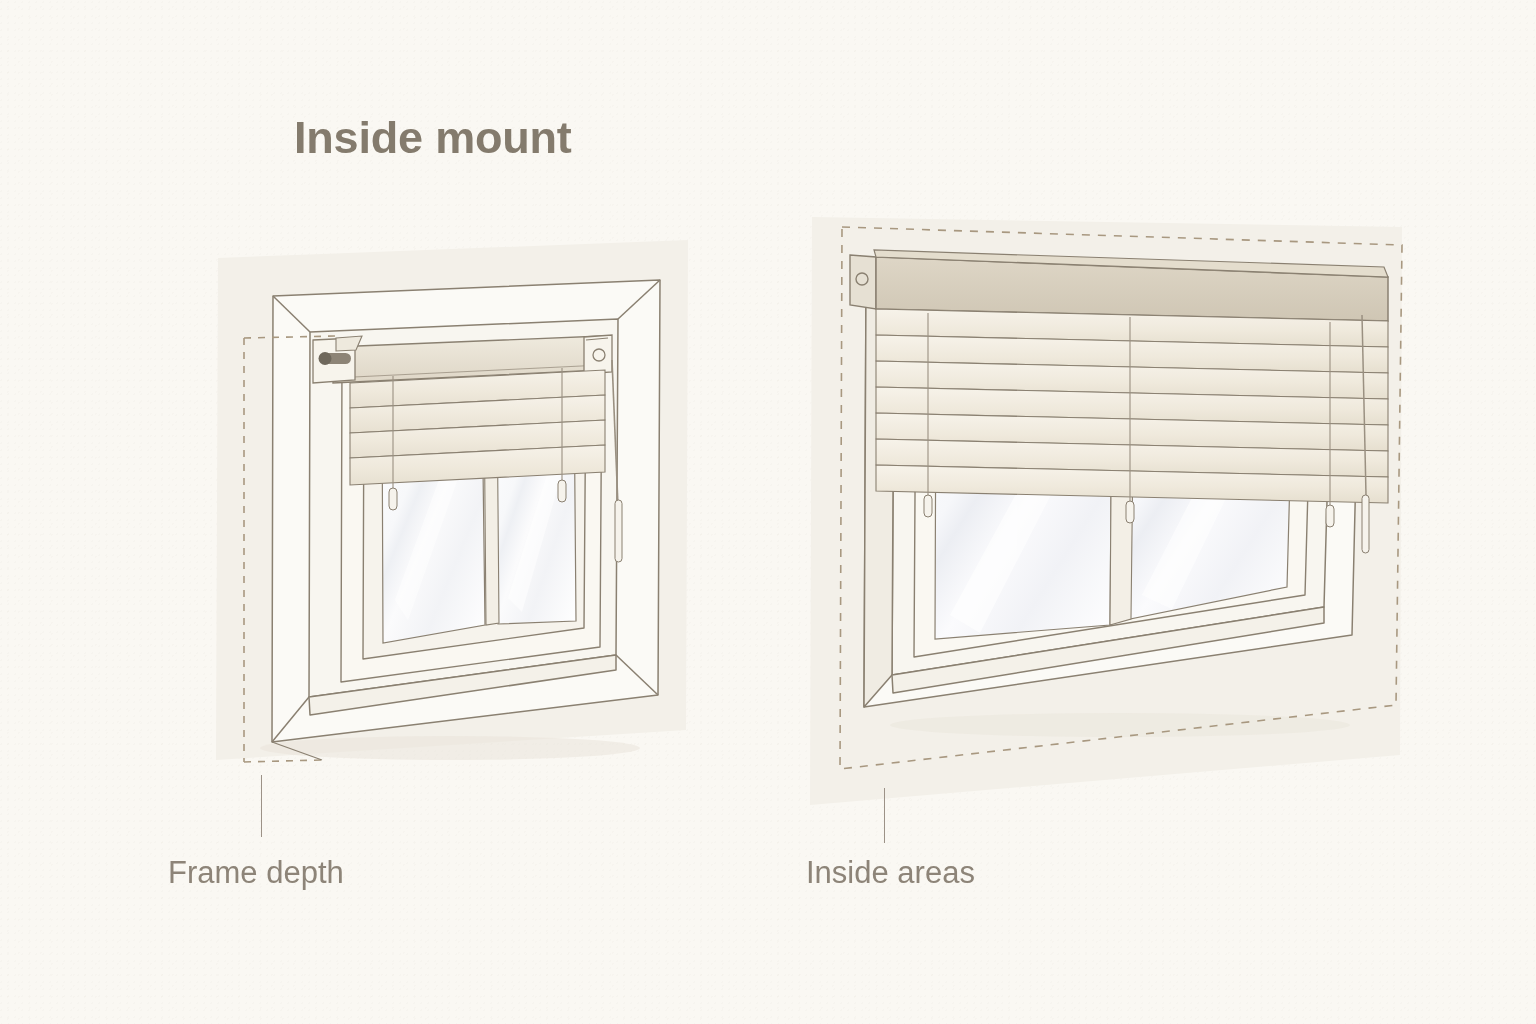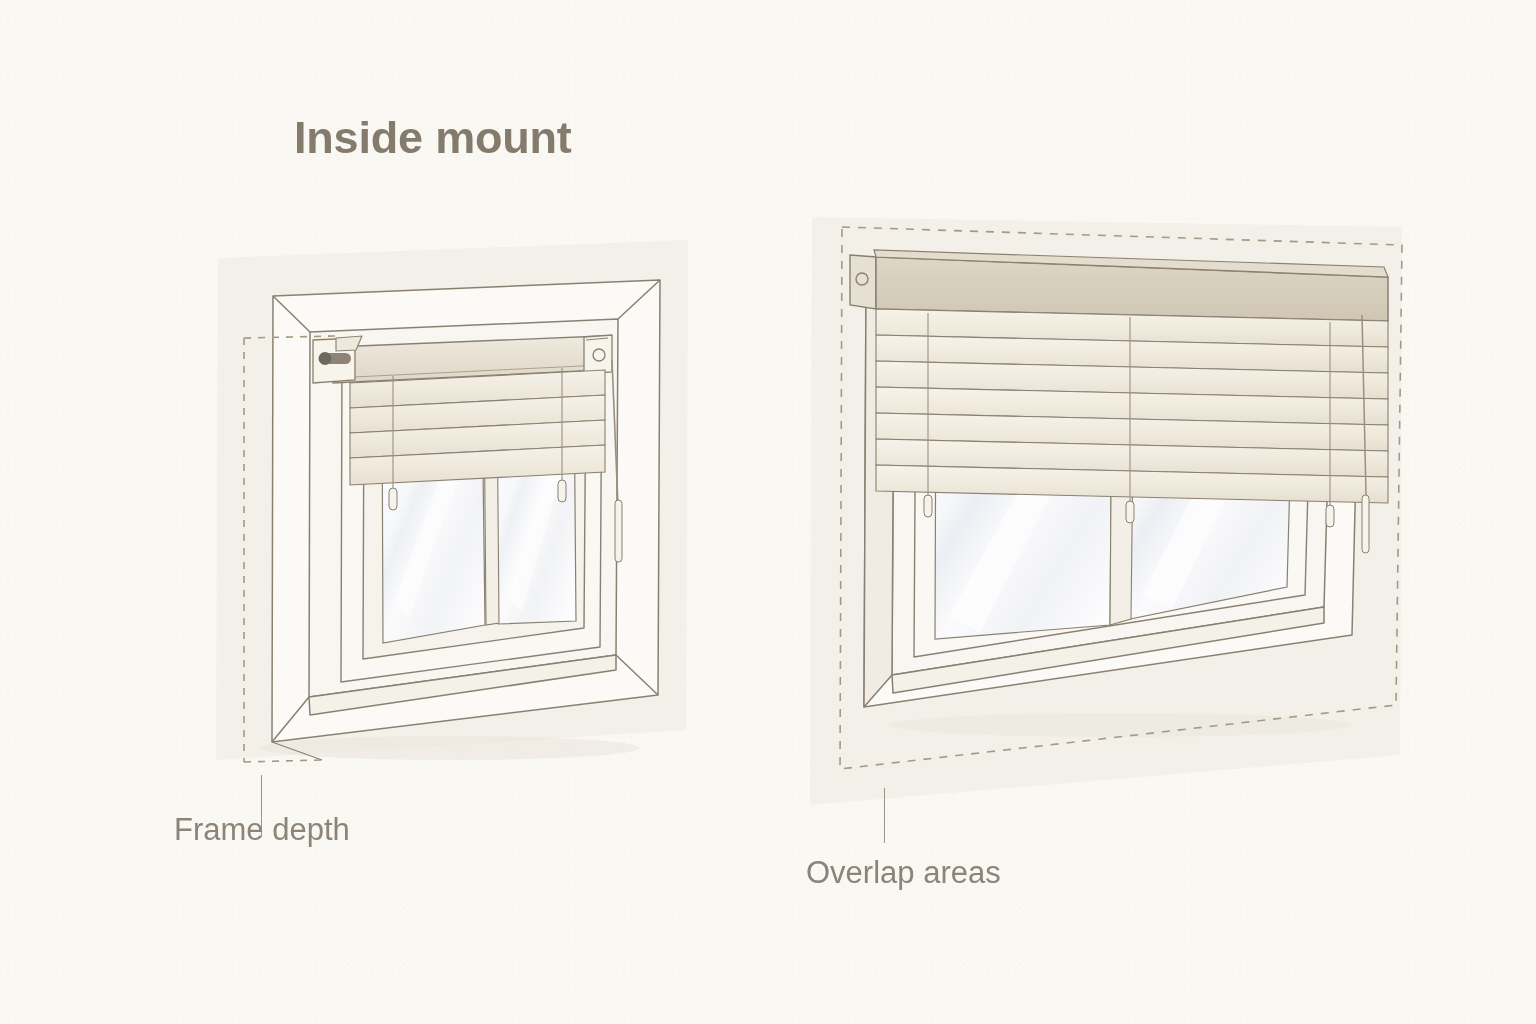--- a/index.html
+++ b/index.html
@@ -38,21 +38,21 @@
   #title-left  { left: 294px; }
   #title-right { left: 924px; }
 
   .caption {
     position: absolute;
     font-size: 31px;
     font-weight: 400;
     color: #8d8478;
     white-space: nowrap;
   }
-  #caption-left  { left: 168px; top: 812px; margin-left: 6px; }
+  #caption-left  { left: 168px; top: 855px; }
   #caption-right { left: 806px; top: 855px; }
 
   .leader {
     position: absolute;
     width: 1px;
     background: #9c9287;
   }
   #leader-left  { left: 261px; top: 775px; height: 62px; }
   #leader-right { left: 884px; top: 788px; height: 55px; }
 
@@ -279,15 +279,15 @@
         <polygon points="52,32 612,50 606,510 50,574"></polygon>
       </g>
     </svg>
   </div>
 
   <div class="leader" id="leader-left"></div>
   <div class="leader" id="leader-right"></div>
 
   <div class="caption" id="caption-left">Frame depth</div>
 
-  <div class="caption" id="caption-right">Overlap areas</div>
+  <div class="caption" id="caption-right">Inside areas</div>
 
 </div>
 
 </body></html>

